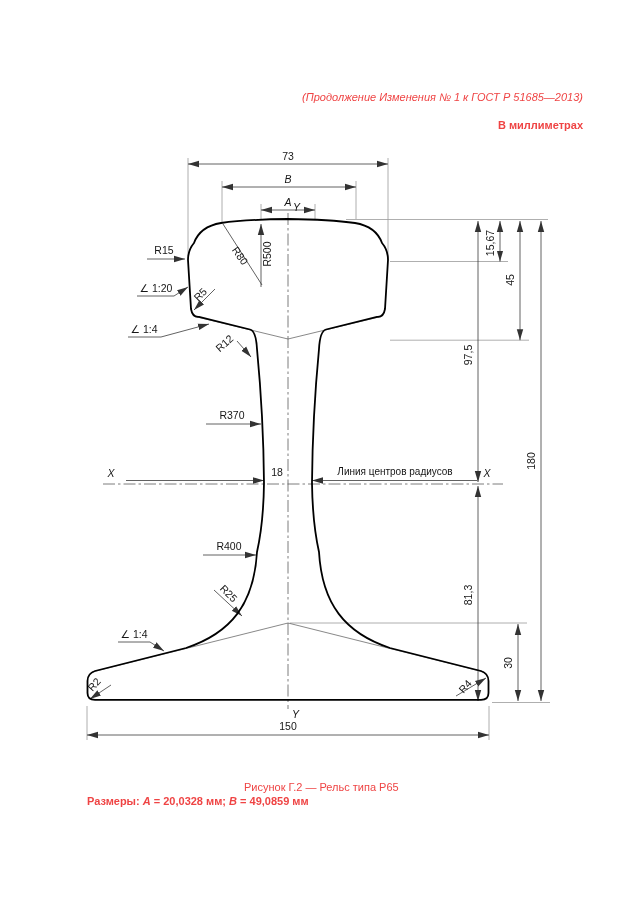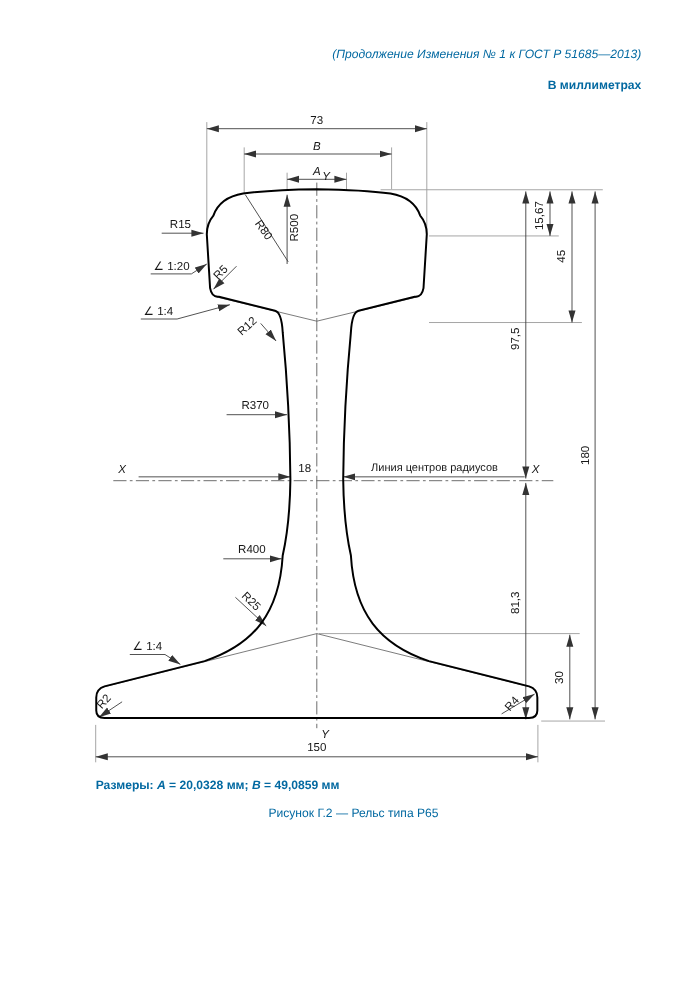--- a/index.html
+++ b/index.html
@@ -1,17 +1,17 @@
 <!DOCTYPE html>
 <html><head>
 <meta charset="utf-8">
 <style>
   html,body{margin:0;padding:0;background:#fff;}
   .page{position:relative;width:630px;height:799px;background:#ffffff;overflow:hidden;
-        font-family:"Liberation Sans",sans-serif;color:#0369a1;}
+        font-family:"Liberation Sans",sans-serif;color:#ef4444;margin-top:47px;}
   .abs{position:absolute;white-space:nowrap;}
   .hdr{font-size:11px;font-style:italic;}
   .note{font-size:11px;font-weight:bold;}
   .cap{font-size:11px;}
   .pgnum{font-size:10.5px;}
   .it{font-style:italic;}
   svg{position:absolute;left:0;top:0;}
   svg text{font:10.5px "Liberation Sans",sans-serif;fill:#161616;}
   svg text.it{font-style:italic;}
   svg text.mid{text-anchor:middle;}
@@ -156,18 +156,18 @@
       <text class="mid" x="494" y="196" transform="rotate(-90 494 196)">15,67</text>
       <text class="mid" x="514" y="233" transform="rotate(-90 514 233)">45</text>
       <text class="mid" x="472" y="308" transform="rotate(-90 472 308)">97,5</text>
       <text class="mid" x="472" y="548" transform="rotate(-90 472 548)">81,3</text>
       <text class="mid" x="512" y="616" transform="rotate(-90 512 616)">30</text>
       <text class="mid" x="535" y="414" transform="rotate(-90 535 414)">180</text>
       <text class="mid" x="288" y="683">150</text>
     </g>
   </svg>
 
-  <div class="abs note" style="left:87px;top:708px;"><span>Размеры: </span><span class="it">A</span><span> = 20,0328 мм; </span><span class="it">B</span><span> = 49,0859 мм</span></div>
+  <div class="abs note" style="left:87px;top:748px;"><span>Размеры: </span><span class="it">A</span><span> = 20,0328 мм; </span><span class="it">B</span><span> = 49,0859 мм</span></div>
 
   <div class="abs cap" style="left:244px;top:734px;">Рисунок Г.2 — Рельс типа Р65</div>
 
   <div class="abs pgnum" style="left:45px;top:824px;">8</div>
 </div>
 
 </body></html>

